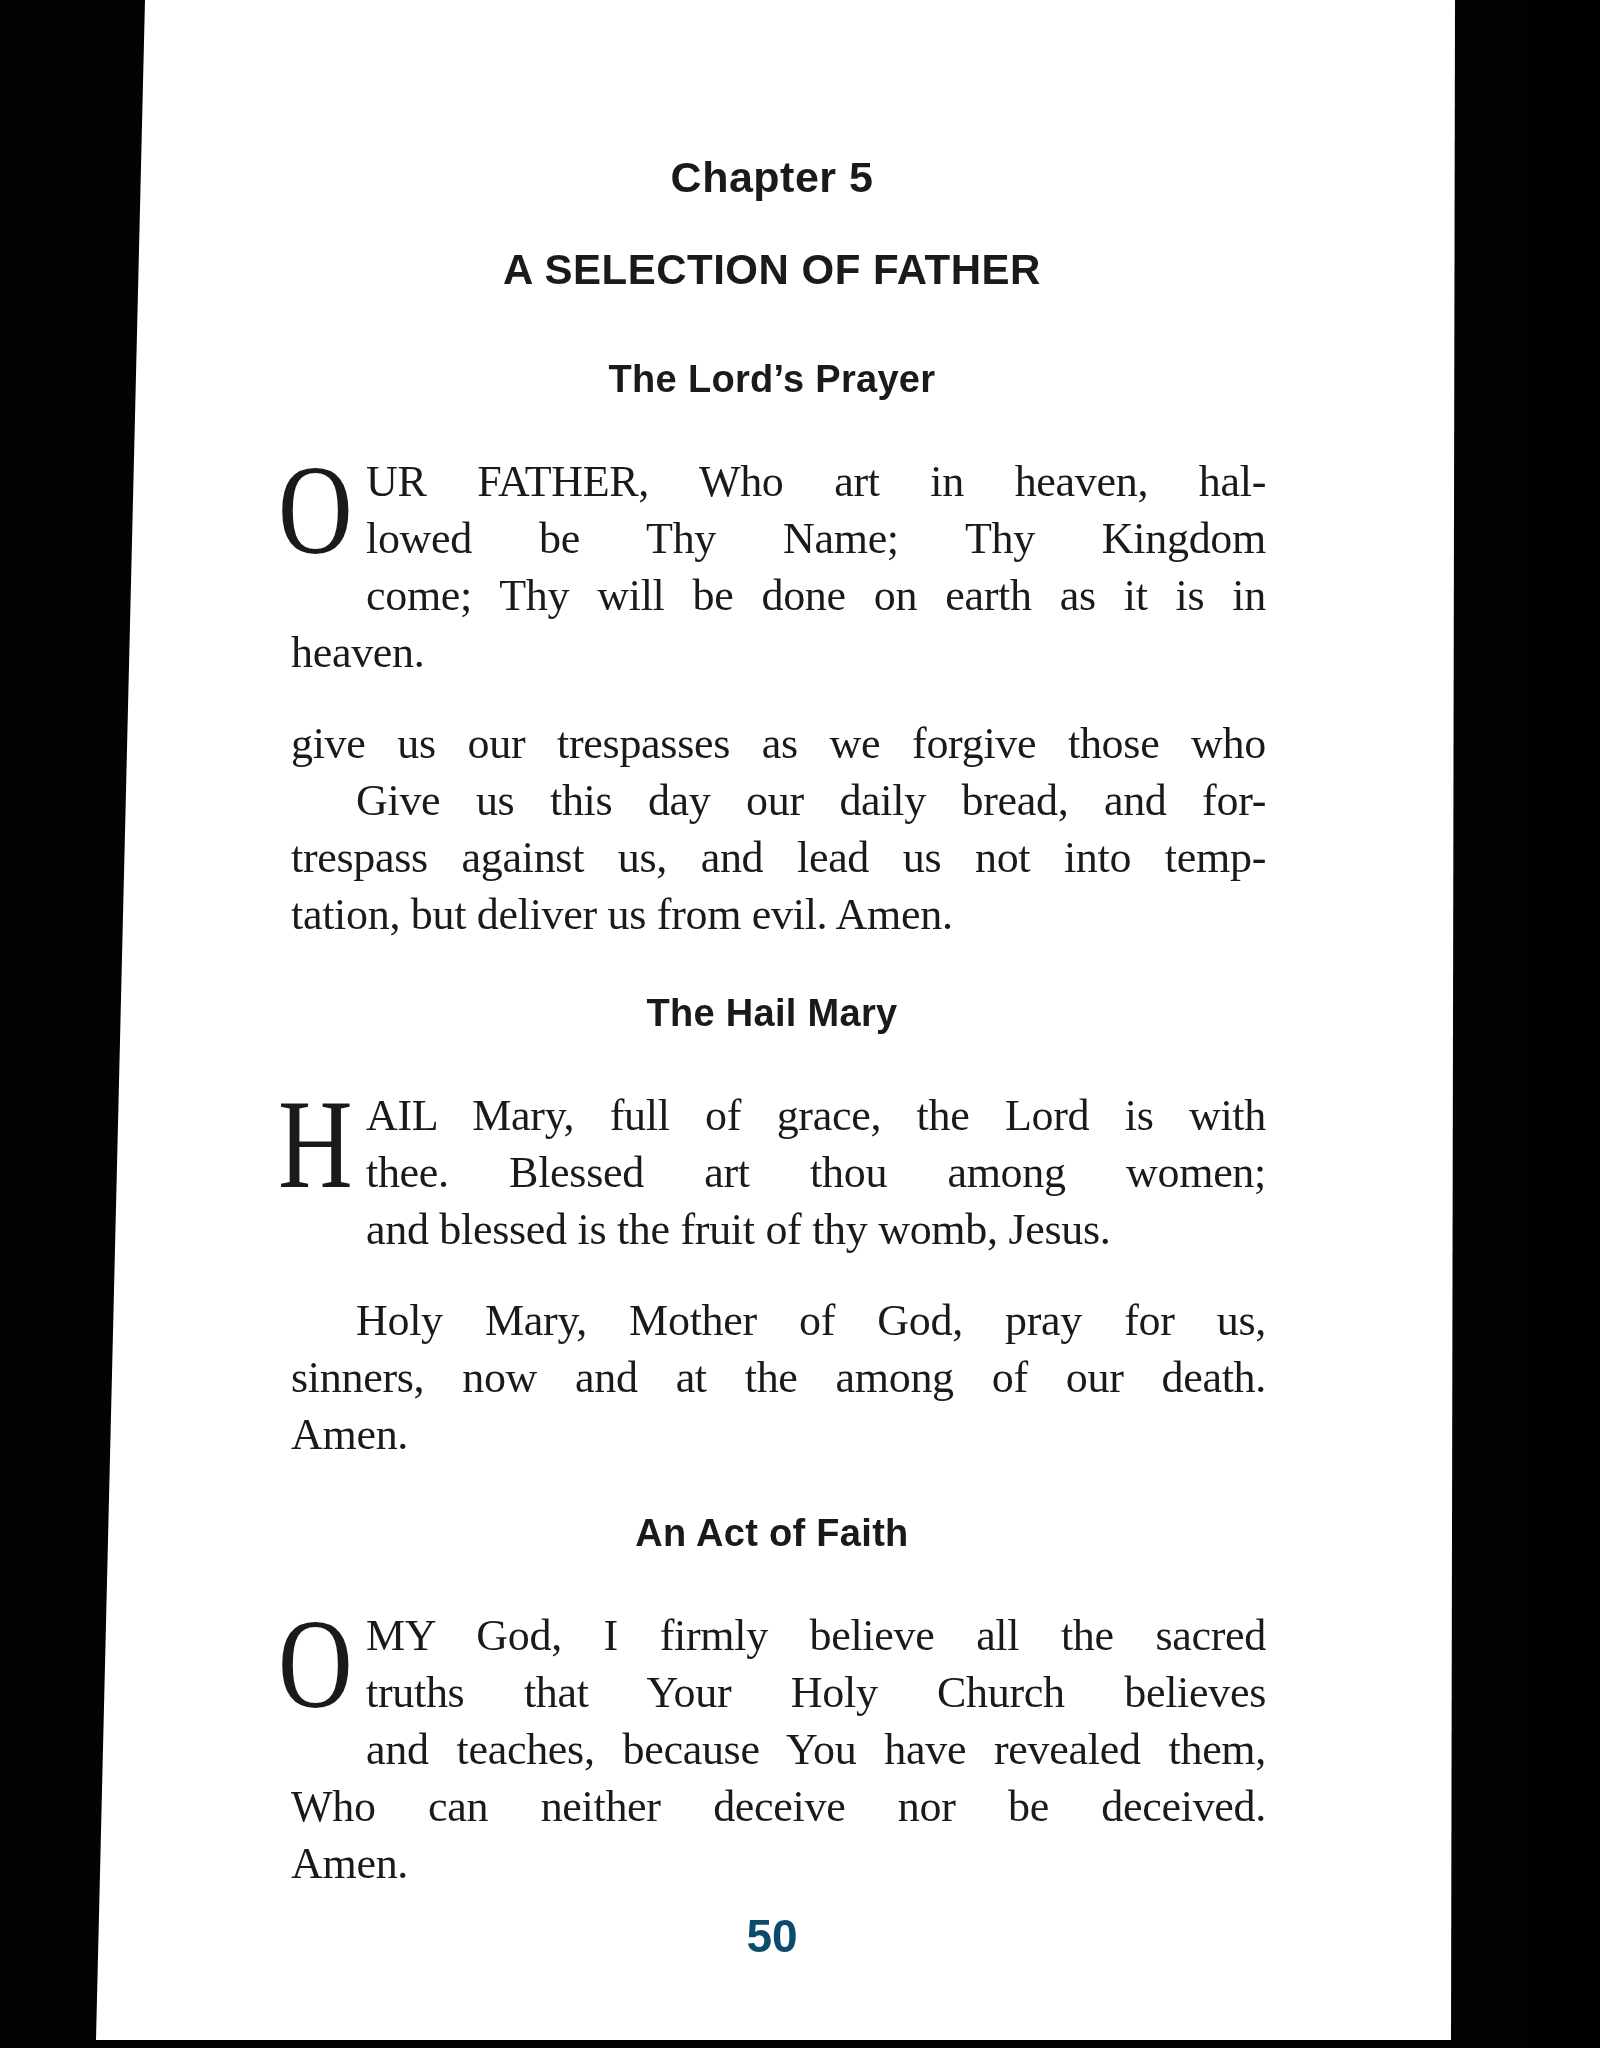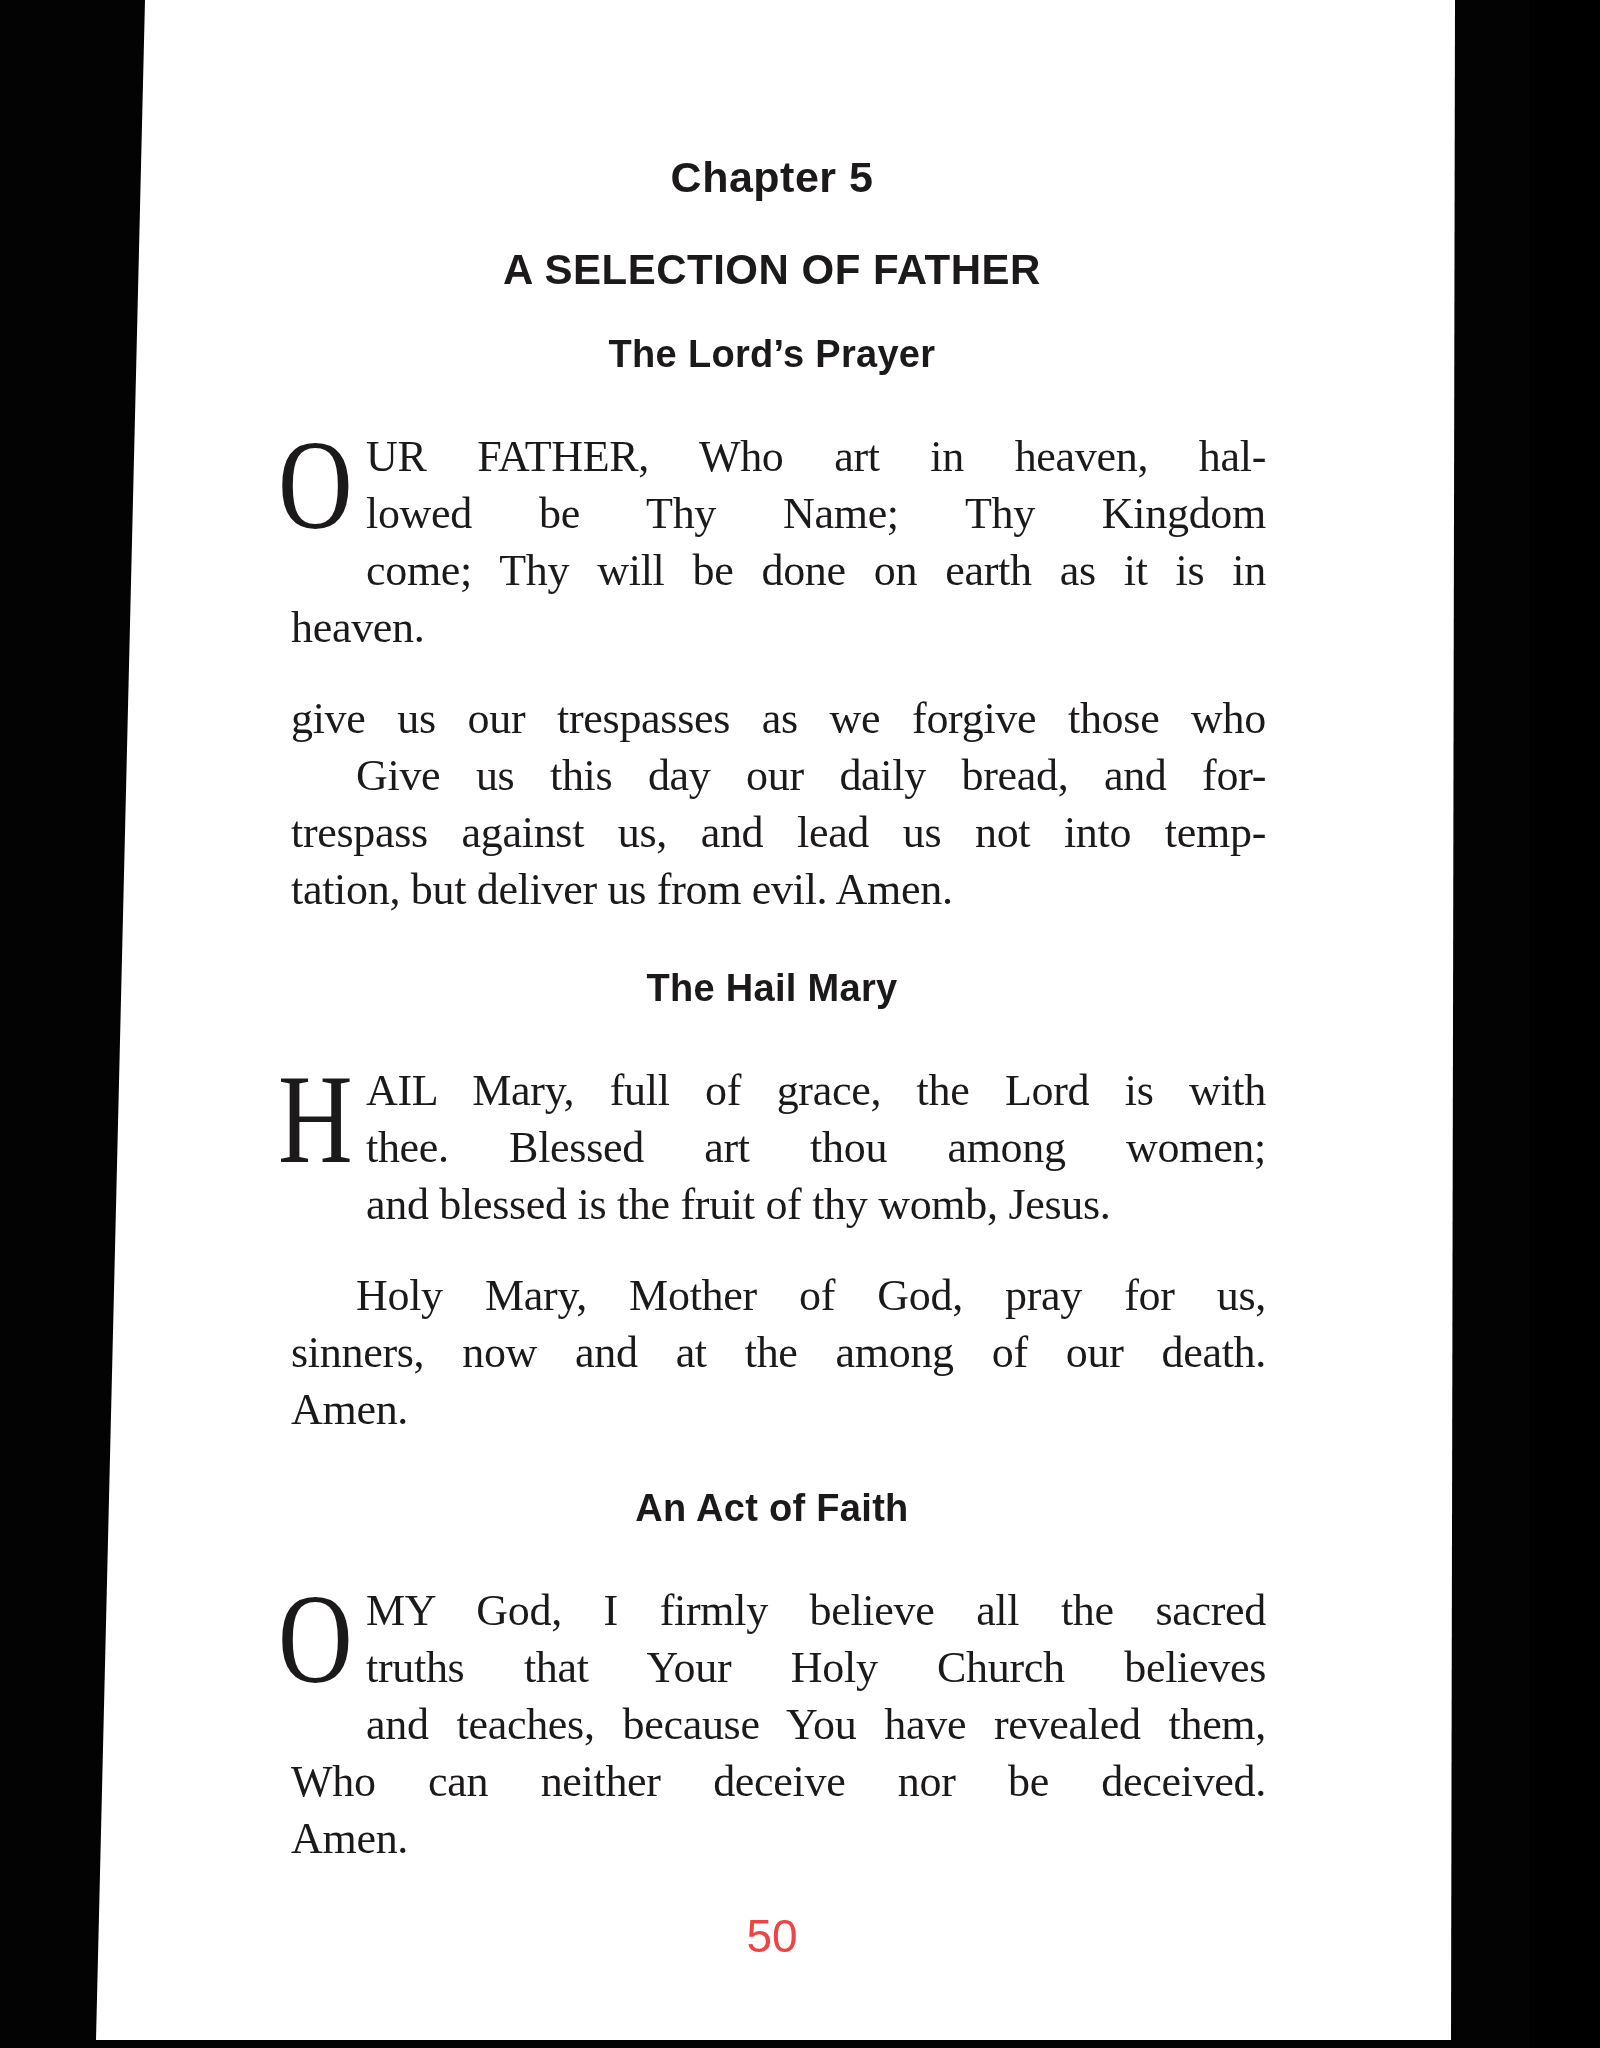--- a/index.html
+++ b/index.html
@@ -18,40 +18,40 @@
   .chapter-title {
     margin-top:37px; text-align:center;
     font-family:"Liberation Sans", sans-serif; font-weight:bold;
     font-size:42px; line-height:56px; letter-spacing:0.5px;
   }
   h2.section-heading {
     margin:44px 0 48px 0; text-align:center;
     font-family:"Liberation Sans", sans-serif; font-weight:bold;
     font-size:38px; line-height:52px; letter-spacing:0.3px;
   }
-  h2.section-heading.first { margin-top:30px; }
+  h2.section-heading.first { margin-top:55px; }
 
   .paragraph { margin:0; font-size:44px; line-height:57px; letter-spacing:-0.3px; }
   .paragraph.gap { margin-top:34px; }
   .paragraph::after { content:""; display:block; clear:both; }
 
   .drop-cap {
     float:left; width:76px; height:112px; overflow:visible;
     font-size:126px; line-height:100px; padding-top:8px; padding-right:12px;
     transform:scaleX(0.82); transform-origin:left top;
     font-family:"Liberation Serif", serif;
   }
   .text-line { text-align:justify; text-align-last:justify; white-space:normal;margin-left:13px; }
   .text-line.last { text-align-last:left; }
   .text-line.indent { text-indent:65px; }
 
   .page-number {
     position:absolute; top:1908px; left:0; width:100%;
     text-align:center; font-family:"Liberation Sans", sans-serif;
-    font-weight:normal; font-size:46px; line-height:56px; color:#ef4444;
+    font-weight:bold; font-size:46px; line-height:56px; color:#0c4a6e;
   }
 </style>
 </head>
 <body>
 
 <div class="stage">
   <div class="sheet">
     <div class="content">
       <div class="chapter-label">Chapter 5</div>
       <div class="chapter-title">A SELECTION OF FATHER</div>

